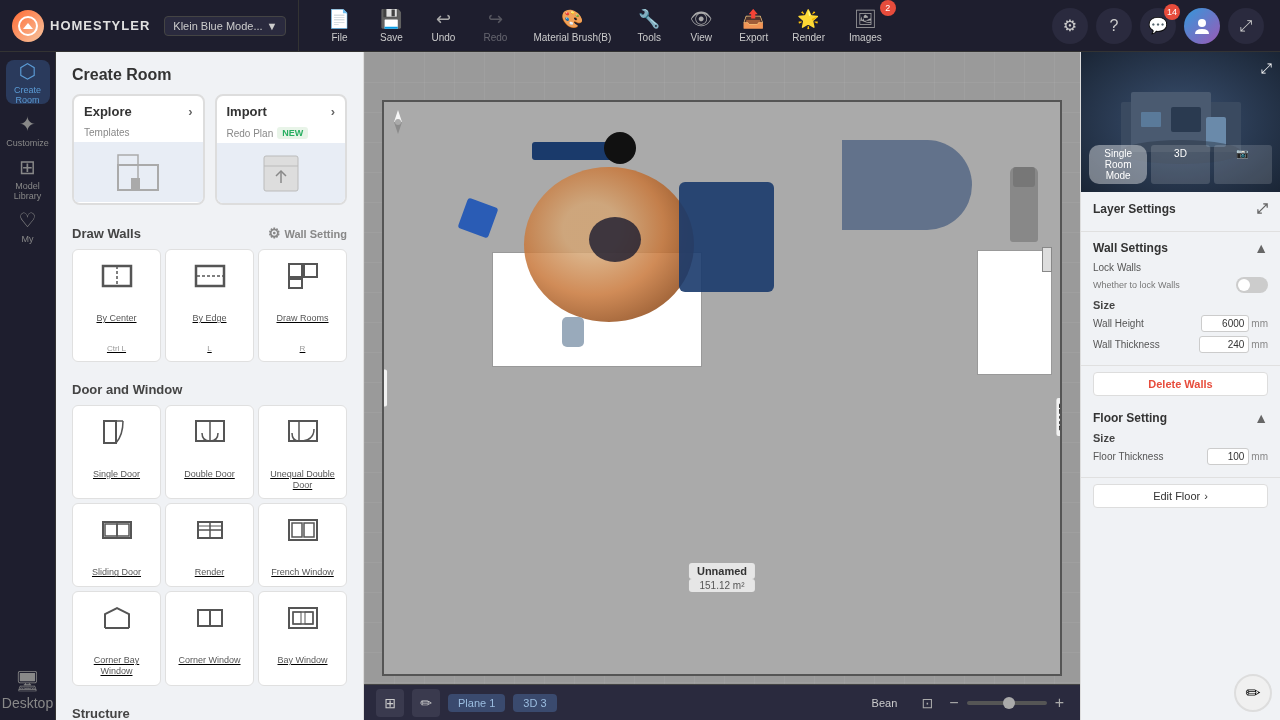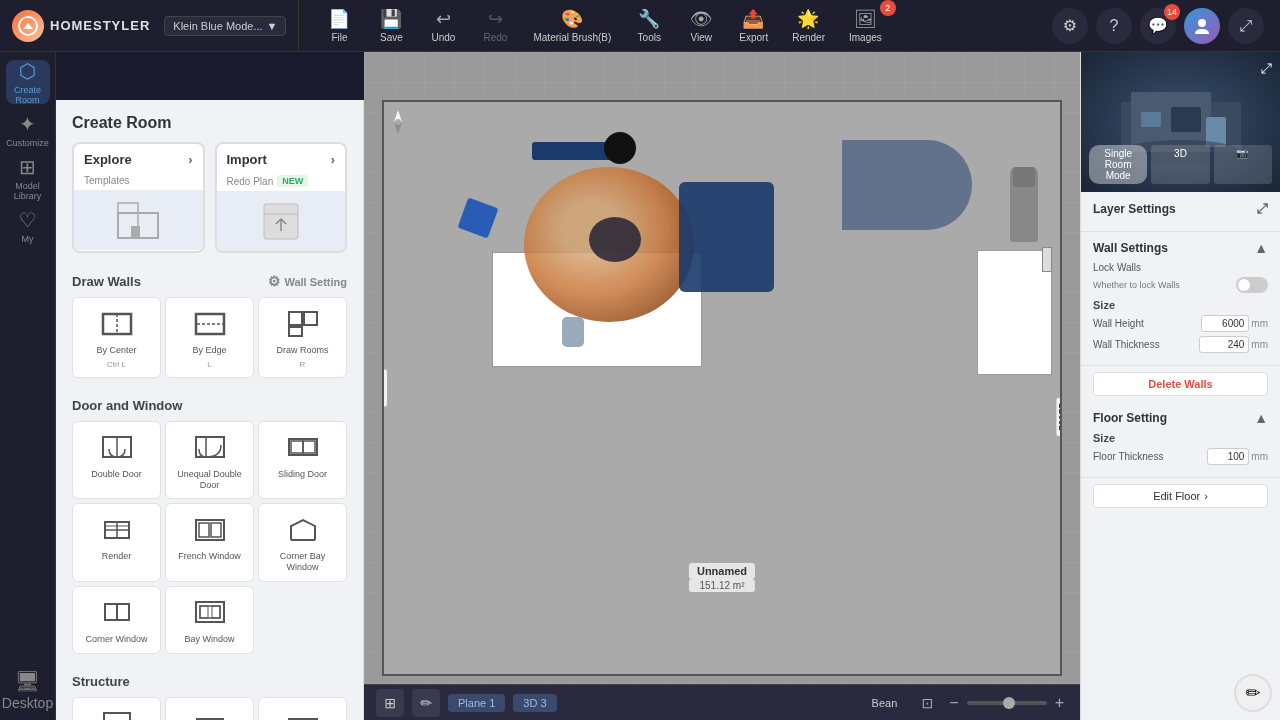--- a/index.html
+++ b/index.html
@@ -73,21 +73,21 @@
       display: flex; flex-direction: column; align-items: center; justify-content: center;
       cursor: pointer; color: #888; font-size: 10px; gap: 2px;
     }
     .si-btn:hover, .si-btn.active { background: #2a3a5c; color: #5b9bd5; }
     .si-btn .icon { font-size: 20px; }
     .si-spacer { flex: 1; }
 
     
     .left-panel {
       width: 308px; background: #f0f2f5; border-right: 1px solid #ddd;
-      overflow-y: auto; flex-shrink: 0; margin-top: 48px;
+      overflow-y: auto; flex-shrink: 0;
     }
     .panel-title {
       font-size: 16px; font-weight: 600; color: #333; padding: 14px 16px 10px;
     }
     .explore-import {
       display: flex; gap: 10px; padding: 0 16px 12px;
     }
     .ei-card {
       flex: 1; border: 2px solid #ddd; border-radius: 8px;
       background: white; cursor: pointer; overflow: hidden;
@@ -109,23 +109,24 @@
     .section-header {
       display: flex; align-items: center; justify-content: space-between;
       padding: 8px 16px; font-size: 13px; font-weight: 600; color: #444;
     }
     .section-gear { cursor: pointer; color: #888; font-size: 14px; }
 
     .draw-grid, .door-grid, .struct-grid {
       display: grid; grid-template-columns: repeat(3, 1fr); gap: 4px; padding: 0 16px 12px;
     }
     .tool-item {
-      display: flex; flex-direction: column; align-items: center; gap: 4px;
+      display: flex; flex-direction: column; align-items: center; gap: 20px;
       padding: 8px 4px; border-radius: 6px; cursor: pointer; background: white;
       border: 1px solid #e0e0e0;
+      text-decoration: underline;
     }
     .tool-icon {
       width: 40px; height: 35px; display: flex; align-items: center; justify-content: center;
       font-size: 22px; color: #555;
     }
     .tool-label { font-size: 9px; color: #555; text-align: center; line-height: 1.2; }
     .tool-key { font-size: 8px; color: #999; }
 
     
     .canvas-area {
@@ -413,20 +414,30 @@
         </div>
         <div class="tool-label">Draw Rooms</div>
         <div class="tool-key">R</div>
       </div>
     </div>
 
     <div class="section-header">
       <span>Door and Window</span>
     </div>
     <div class="door-grid">
+      <div class="tool-item">
+        <div class="tool-icon">
+          <svg viewBox="0 0 32 28">
+              <rect x="3" y="4" width="12" height="22" fill="none" stroke="#555" stroke-width="2"></rect>
+              <path d="M15 26 Q22 18 22 4" fill="none" stroke="#555" stroke-width="1.5"></path>
+              <line x1="22" y1="4" x2="15" y2="4" stroke="#555" stroke-width="1.5"></line>
+            </svg>
+        </div>
+        <div class="tool-label">Single Door</div>
+      </div>
       <div class="tool-item">
         <div class="tool-icon">
           <svg viewBox="0 0 32 28">
               <rect x="2" y="4" width="28" height="20" fill="none" stroke="#555" stroke-width="2"></rect>
               <line x1="16" y1="4" x2="16" y2="24" stroke="#555" stroke-width="1.5"></line>
               <path d="M16 24 Q8 24 8 16" fill="none" stroke="#555" stroke-width="1.5"></path>
               <path d="M16 24 Q24 24 24 16" fill="none" stroke="#555" stroke-width="1.5"></path>
             </svg>
         </div>
         <div class="tool-label">Double Door</div>

